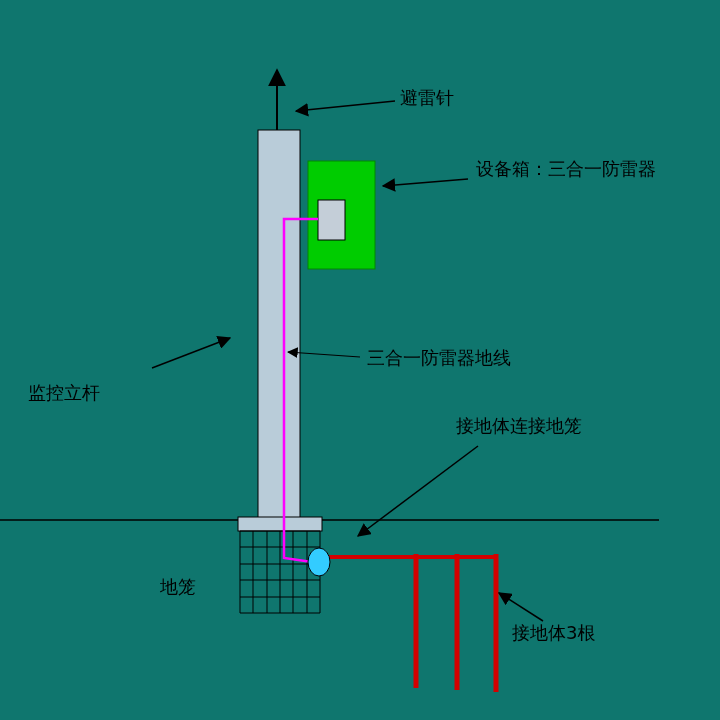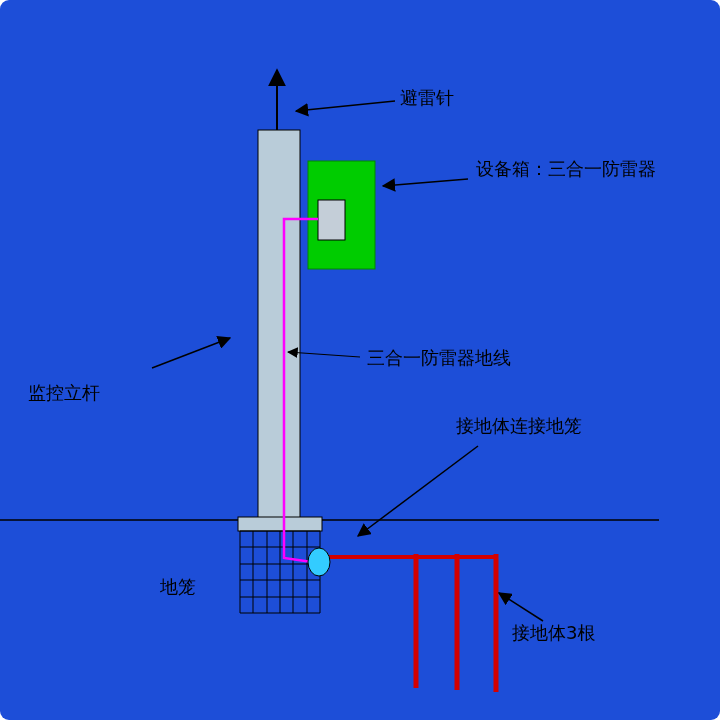--- a/index.html
+++ b/index.html
@@ -4,24 +4,23 @@
 <style>
   html, body {
     margin: 0;
     padding: 0;
     background: #ffffff;
   }
   .canvas {
     position: relative;
     width: 720px;
     height: 720px;
-    background: #1d4ed8;
+    background: #0f766e;
     overflow: hidden;
     font-family: "DejaVu Sans", "Liberation Sans", sans-serif;
-    border-radius: 9px;
   }
   svg {
     display: block;
   }
   text.label {
     font-family: "DejaVu Sans", "Liberation Sans", sans-serif;
     font-size: 18px;
     fill: #000000;
   }
 </style>

